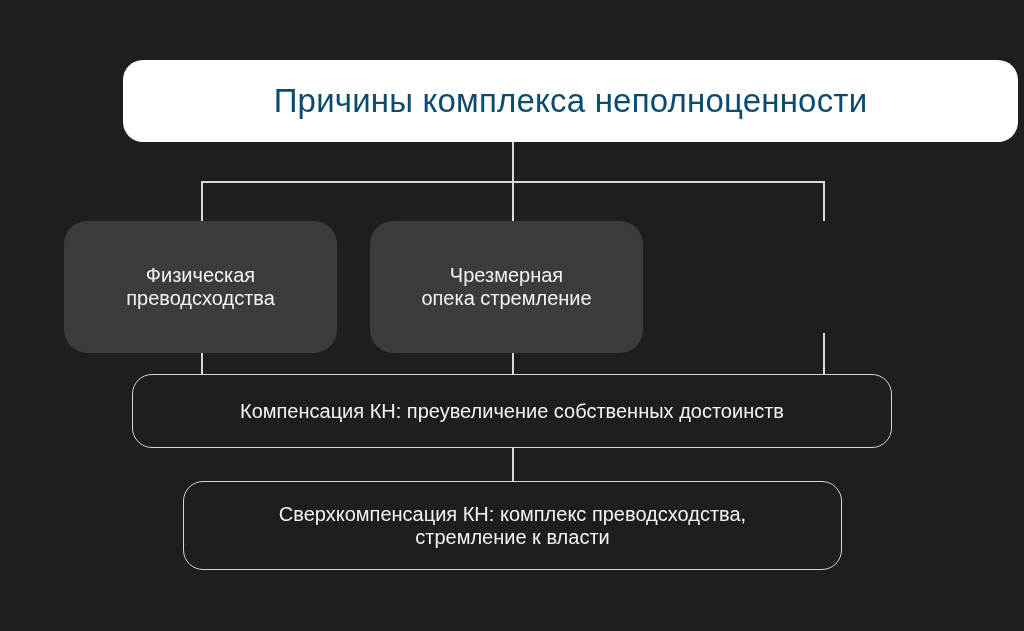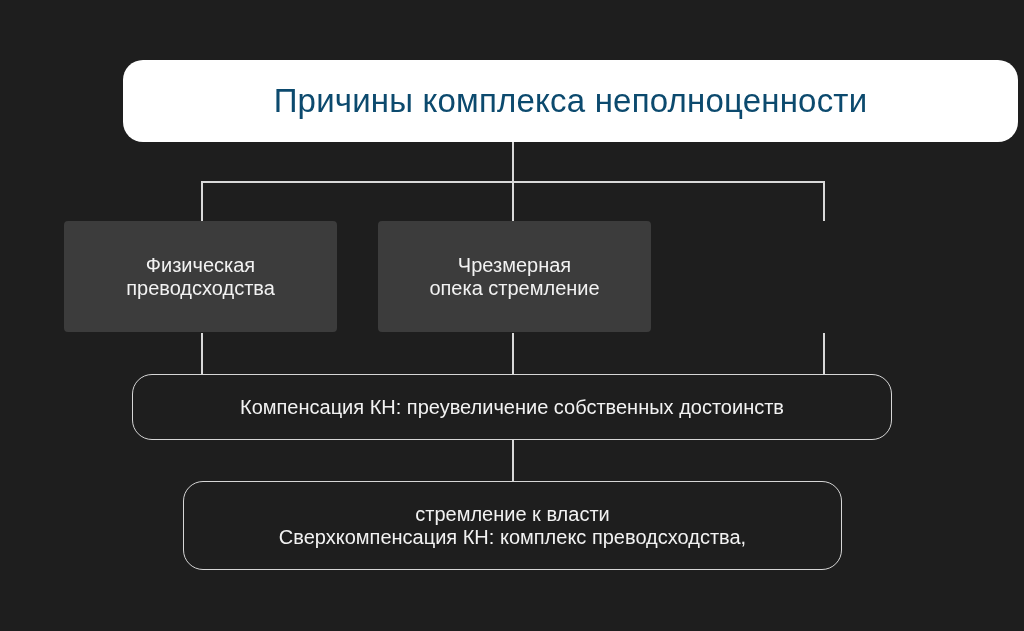--- a/index.html
+++ b/index.html
@@ -31,38 +31,38 @@
     }
     .title-box {
       left: 123px; top: 60px; width: 895px; height: 82px;
       background: #ffffff;
       border-radius: 20px;
       color: #0c4a6e;
       font-size: 33px;
       letter-spacing: 0.2px;
     }
     .cause-box {
-      top: 221px; height: 111px;
+      top: 221px; height: 132px;
       background: #3c3c3c;
-      border-radius: 4px;
+      border-radius: 23px;
       color: #f2f2f2;
       font-size: 20px;
       line-height: 23px;
       padding: 0 14px;
     }
     .cause-box span { display: block; }
     .outline-box {
       background: #1e1e1e;
       border: 1.6px solid #d6d6d6;
       border-radius: 20px;
       color: #f2f2f2;
       font-size: 20px;
       line-height: 23px;
     }
-    .comp-box { left: 132px; top: 374px; width: 760px; height: 66px; }
+    .comp-box { left: 132px; top: 374px; width: 760px; height: 74px; }
     .over-box { left: 183px; top: 481px; width: 659px; height: 89px; flex-direction: column; }
     .over-box span { display: block; }
   </style>
 </head>
 <body>
 
 <div class="canvas">
 
   <div class="line" style="left:512px; top:142px; width:1.5px; height:40px;"></div>
   <div class="line" style="left:201px; top:181px; width:623px; height:1.5px;"></div>
@@ -77,29 +77,29 @@
   <div class="box title-box">
     <span>Причины комплекса неполноценности</span>
   </div>
 
   <div class="box cause-box" style="left:64px; width:273px;">
     <div>
       <span>Физическая</span>
       <span>преводсходства</span>
     </div>
   </div>
-  <div class="box cause-box" style="left:378px; width:273px;">
+  <div class="box cause-box" style="left:370px; width:273px;">
     <div>
       <span>Чрезмерная</span>
       <span>опека стремление</span>
     </div>
   </div>
 
   <div class="box outline-box comp-box">
     <span>Компенсация КН: преувеличение собственных достоинств</span>
   </div>
 
   <div class="box outline-box over-box">
+    <span>Сверхкомпенсация КН: комплекс преводсходства,</span>
     <span>стремление к власти</span>
-    <span>Сверхкомпенсация КН: комплекс преводсходства,</span>
   </div>
 
 </div>
 
 </body></html>

